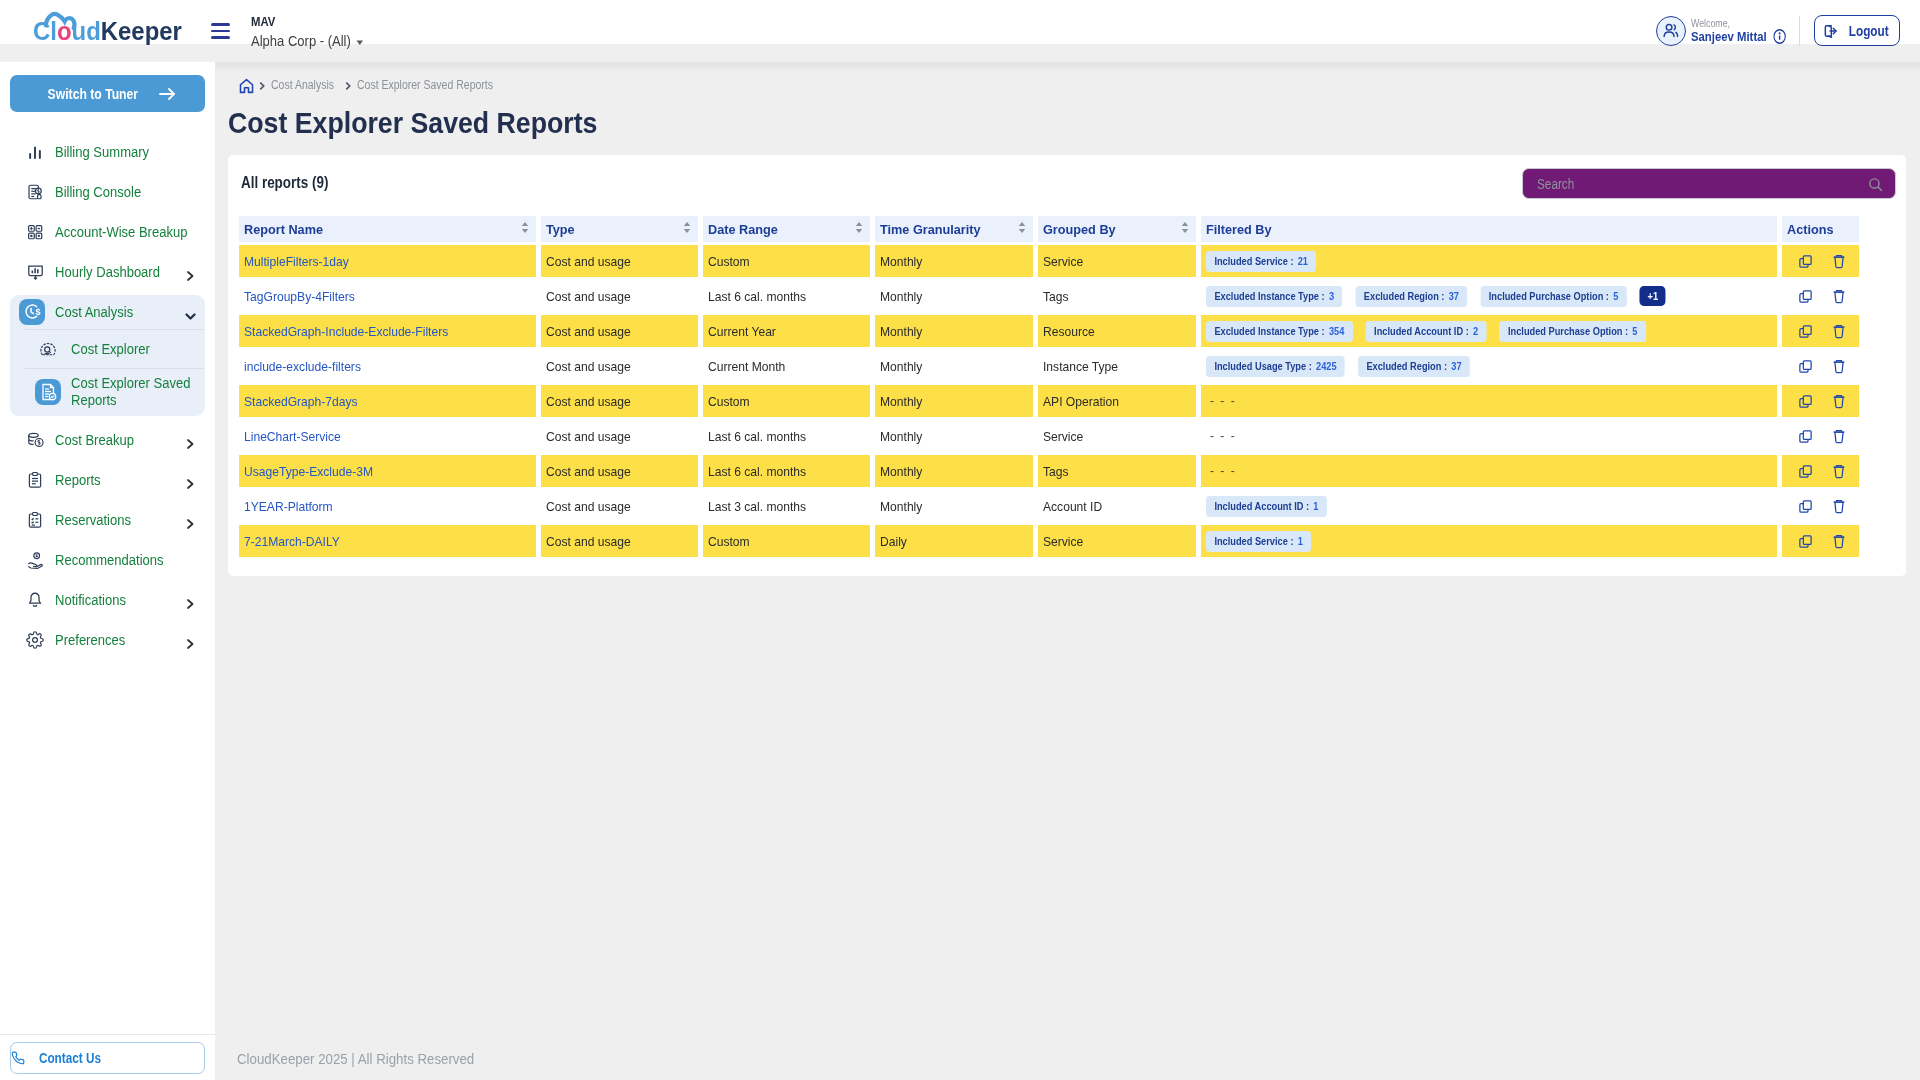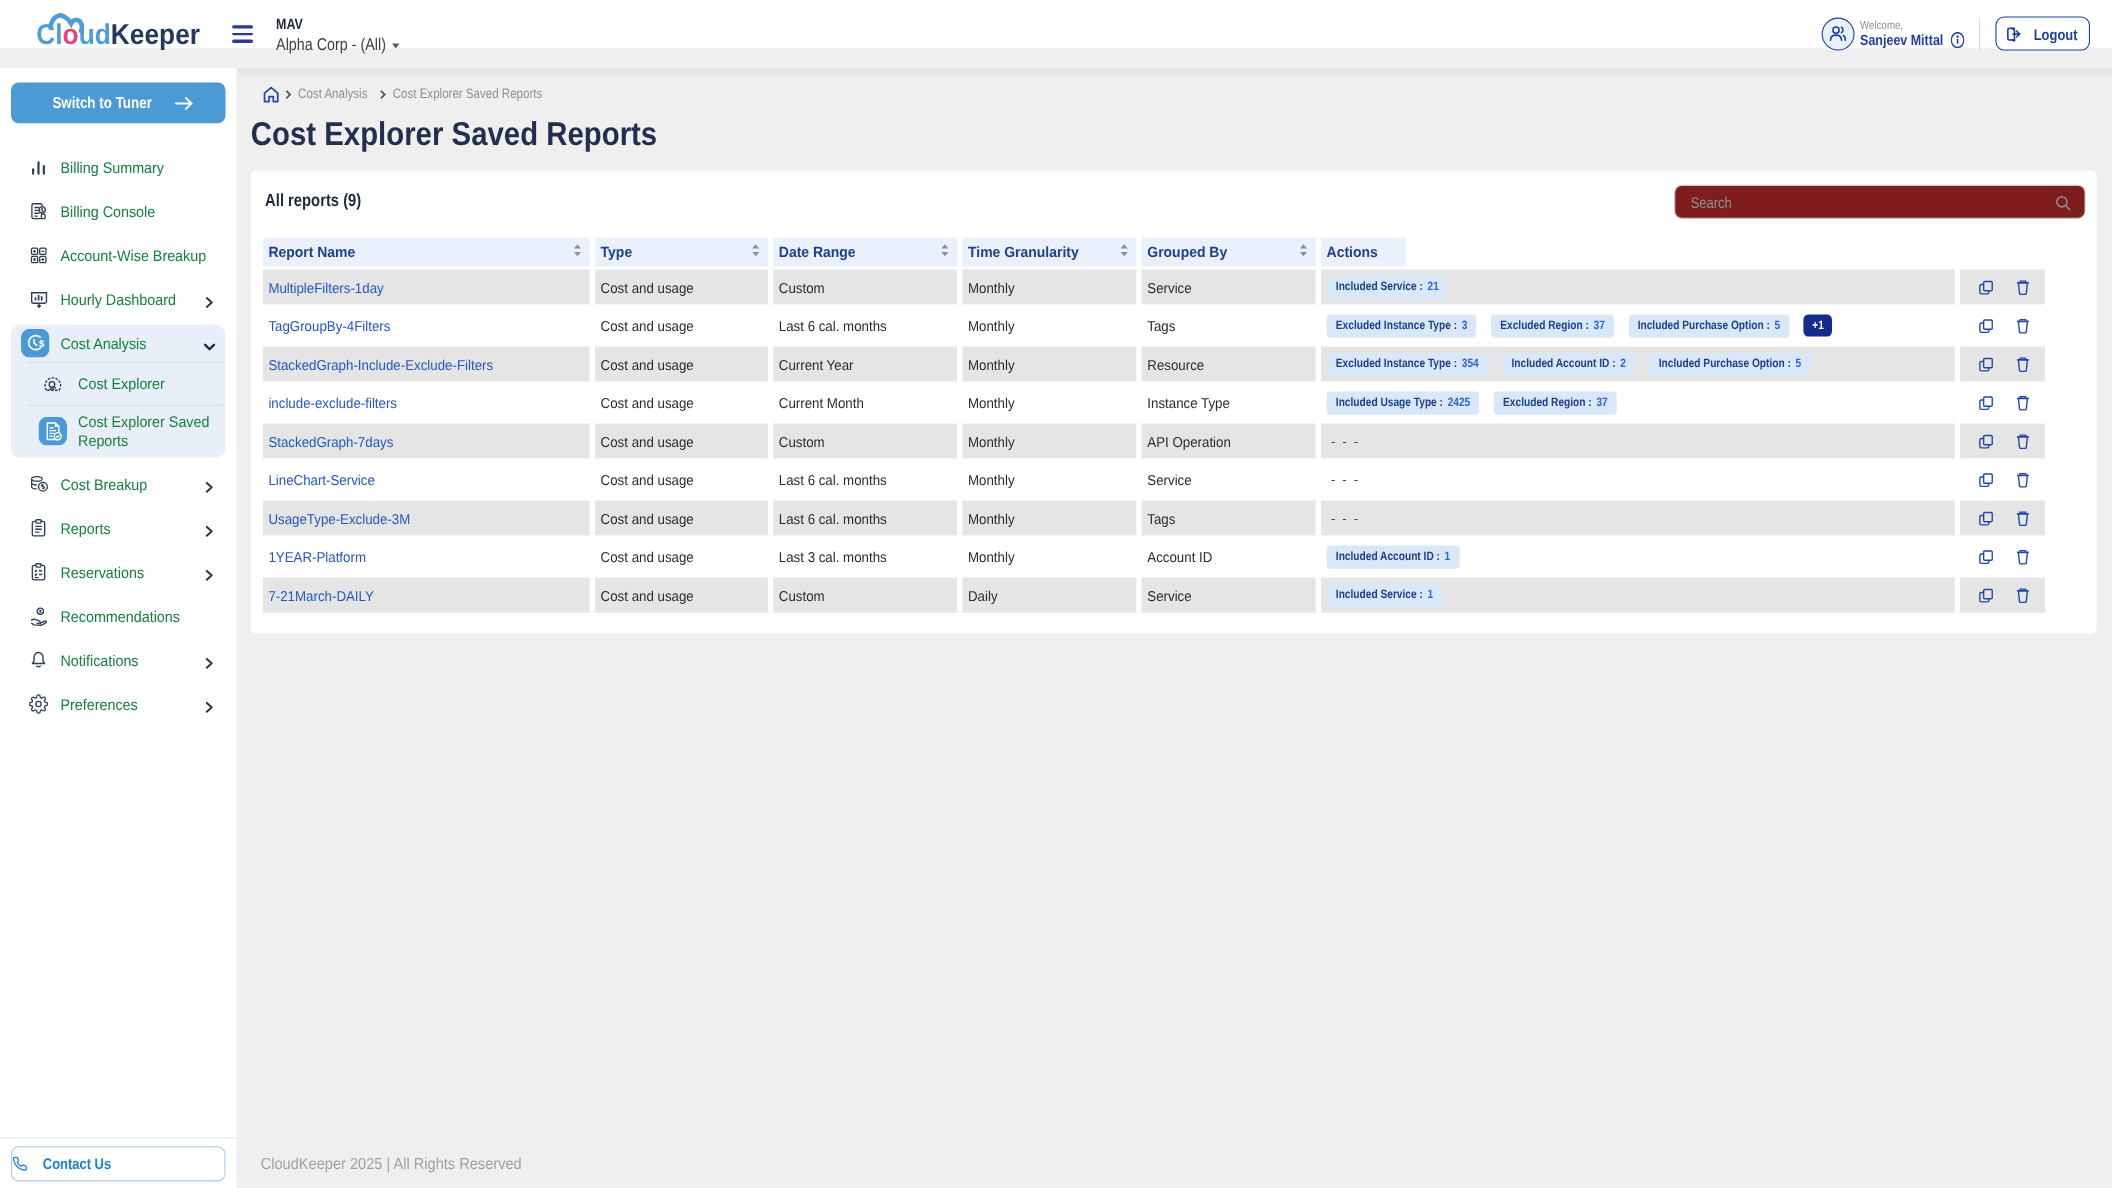--- a/index.html
+++ b/index.html
@@ -35,37 +35,37 @@
 .smi .lb{left:61px}
 #sideline{position:absolute;left:0;bottom:45px;width:215px;height:1px;background:#e7e7e7}
 #contact{position:absolute;left:10px;bottom:6px;width:195px;height:32px;border:1px solid #a6cbed;border-radius:7px;background:#fff;display:flex;align-items:center;justify-content:flex-start;gap:8px;color:#1b7fd6;font-size:14px;font-weight:bold}
 
 #main{position:absolute;left:215px;top:62px;width:1705px;height:1018px;background:linear-gradient(#e2e2e2,#efefef 10px)}
 #bc{position:absolute;left:23px;top:15px;height:18px;color:#8b9197;font-size:12.5px}
 #title{position:absolute;left:13px;top:44px;font-size:30px;font-weight:bold;color:#232f4e}
 #title .cx{transform:scaleX(0.89)}
 #card{position:absolute;left:13px;top:93px;width:1678px;height:421px;background:#fff;border-radius:5px}
 #allrep{position:absolute;left:13px;top:19px;font-size:16px;font-weight:bold;color:#1d2939}
-#search{position:absolute;left:1294px;top:13px;width:374px;height:31px;border:1px solid #c6c9cd;border-radius:7px;background:#7f1d1d}
+#search{position:absolute;left:1294px;top:13px;width:374px;height:31px;border:1px solid #c6c9cd;border-radius:7px;background:#701a75}
 #search .ph{position:absolute;left:14px;top:7px;font-size:14px;color:#8d939c}
 #search svg{position:absolute;right:11px;top:7px}
 
 #tbl{position:absolute;left:11px;top:61px;width:1653px}
 .trow{display:flex}
 .hrow{height:26px}
 .drow{height:35px}
 .hc{background:#eaf0fc;border-right:5px solid #fff;position:relative;display:flex;align-items:center;padding-left:5px;font-size:13.5px;font-weight:bold;color:#1d3e96}
 .hc:last-child{border-right:none}
 .hc .cx{transform:scaleX(0.94)}
 .mi .lb .cx{transform:scaleX(0.93)}
 #foot .cx{transform:scaleX(0.915)}
 .dc{border-right:5px solid #fff;border-top:3px solid #fff;display:flex;align-items:center;padding-left:5px;font-size:13px;color:#2b2b2b}
 .dc .cx{transform:scaleX(0.93)}
 .dc:last-child{border-right:none}
-.odd .dc{background:#e5e5e5}
+.odd .dc{background:#fde047}
 .even .dc{background:#fff}
 .c1{width:302px}.c2{width:162px}.c3{width:172px}.c4{width:163px}.c5{width:163px}.c6{width:581px}.c7{width:77px}
 .lnk{color:#2456c4}
 .sort{position:absolute;right:7px;top:50%;transform:translateY(-50%)}
 .fgrp{display:flex;align-items:center;transform:scaleX(0.84);transform-origin:0 50%}
 .chip{display:inline-flex;align-items:center;flex:none;height:21px;background:#d9e8f9;border-radius:4px;padding:0 10px;margin-right:15.5px;font-size:11px;font-weight:bold;color:#1d3e91;white-space:nowrap}
 .chip b{color:#2b62d9;margin-left:2px}
 .chipd{display:inline-flex;align-items:center;justify-content:center;flex:none;width:31px;height:20px;background:#132e8a;border-radius:5px;color:#fff;font-size:11px;font-weight:bold}
 .dash{color:#444;font-size:12px;letter-spacing:1.5px;padding-left:4px}
 .act{display:flex;align-items:center;gap:19px;padding-left:16px}
@@ -357,20 +357,23 @@
                 <path d="M4 11.5 L0.8 7.5 H7.2 Z" fill="#8a8f98"></path>
               </svg></span>
           </div>
         <div class="hc c5">
             <span class="cx">Grouped By</span>
             <span class="sort"><svg width="8" height="12" viewBox="0 0 8 12">
                 <path d="M4 0.5 L7.2 4.5 H0.8 Z" fill="#8a8f98"></path>
                 <path d="M4 11.5 L0.8 7.5 H7.2 Z" fill="#8a8f98"></path>
               </svg></span>
           </div>
+        <div class="hc c6">
+            <span class="cx">Filtered By</span>
+          </div>
         <div class="hc c7">
             <span class="cx">Actions</span>
           </div>
       </div>
       <div class="trow drow odd">
         <div class="dc c1">
             <span class="cx lnk">MultipleFilters-1day</span>
           </div>
         <div class="dc c2">
             <span class="cx">Cost and usage</span>

